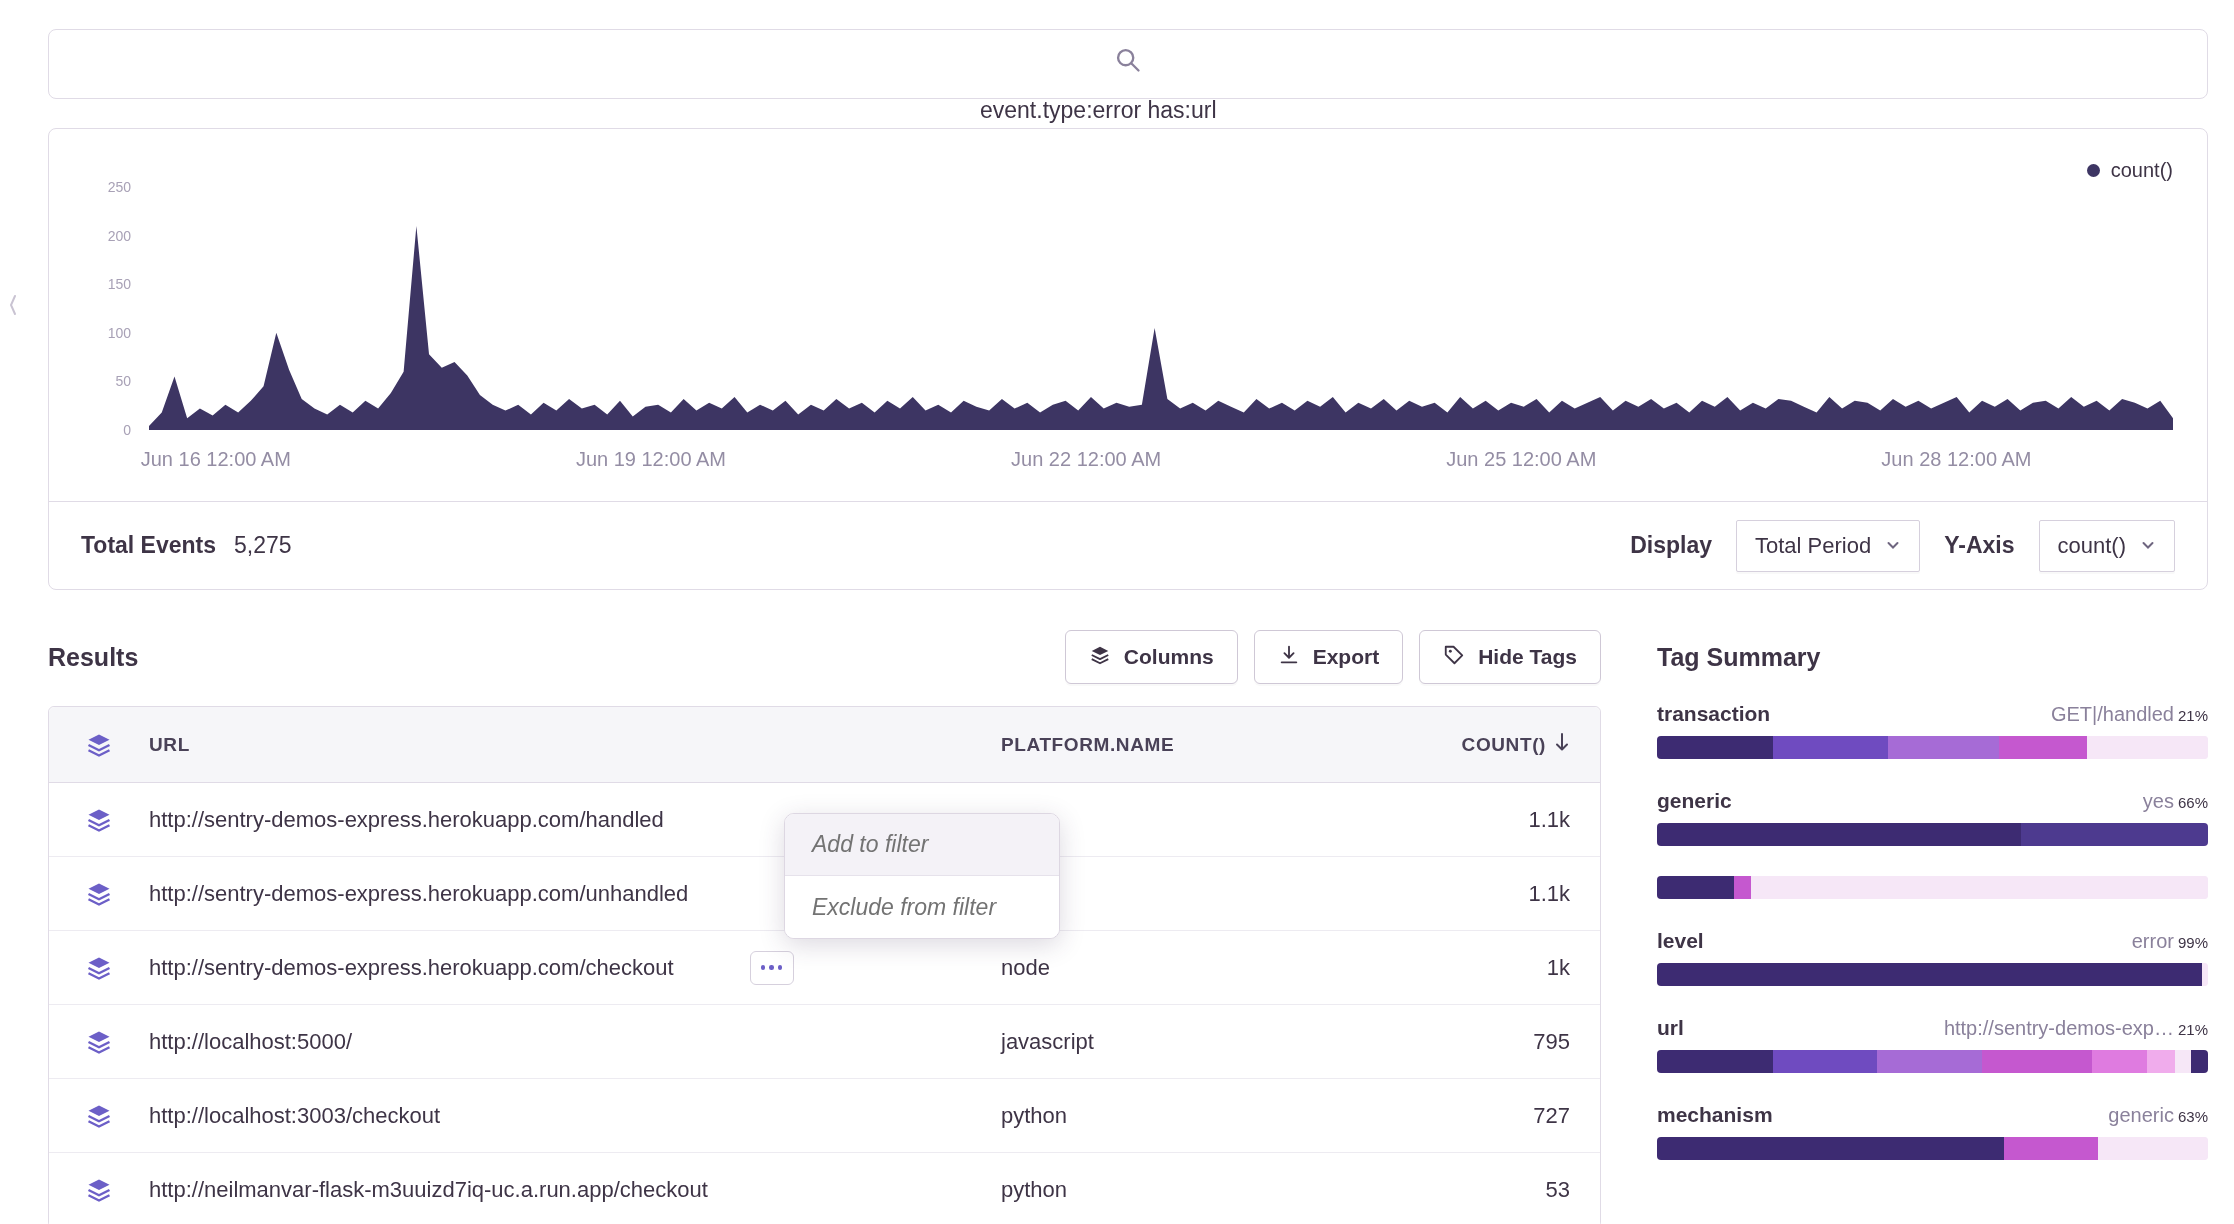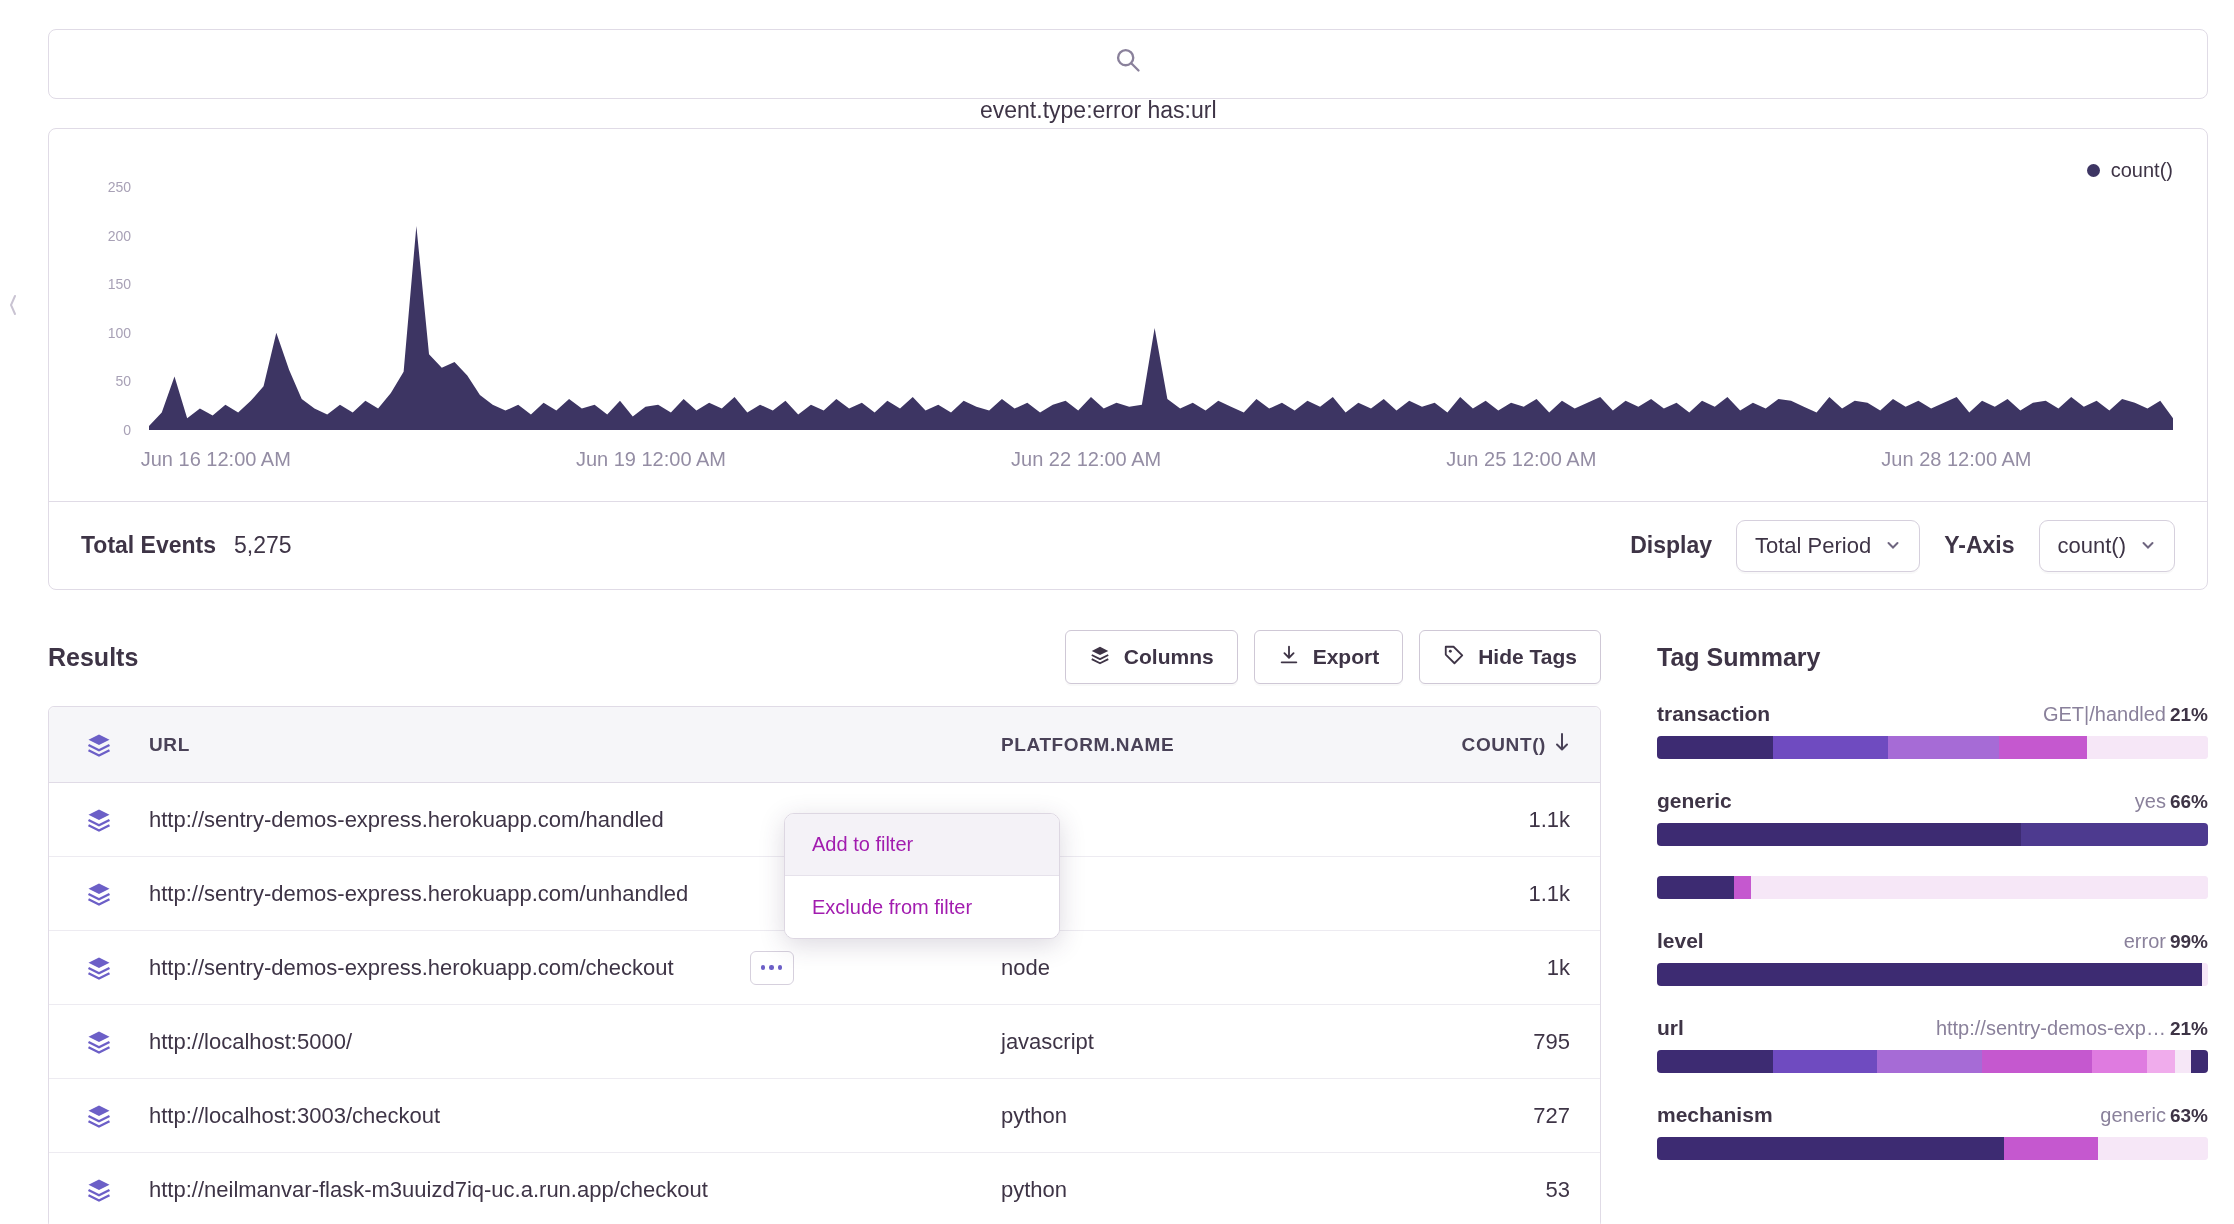--- a/index.html
+++ b/index.html
@@ -66,21 +66,21 @@
     position:absolute; left:0; right:0; bottom:0; height:88px;
     border-top:1.5px solid #E0DBE6;
     display:flex; align-items:center; padding:0 32px;
   }
   .total-label{ font-size:23px; font-weight:bold; }
   .total-value{ font-size:23px; margin-left:18px; }
   .footer-right{ margin-left:auto; display:flex; align-items:center; gap:24px; }
   .ctl-label{ font-size:23px; font-weight:bold; }
   .dropdown{
     display:flex; align-items:center; gap:14px;
-    border:1.5px solid #D6D0DD; border-radius:9px;
+    border:1.5px solid #D6D0DD; border-radius:2px;
     padding:12px 18px; font-size:22px; color:#3E3446; background:#fff;
     cursor:pointer; box-shadow:0 2px 0 rgba(62,52,70,0.03);
   }
 
   
   .content-row{ display:flex; gap:56px; margin-top:40px; }
   .results-col{ width:1553px; flex:none; }
   .tags-col{ flex:1; min-width:0; }
 
   .results-header{ display:flex; align-items:center; margin-bottom:22px; height:54px; }
@@ -125,32 +125,32 @@
   }
   .menu-btn .dot{ width:4.5px; height:4.5px; border-radius:50%; background:#6C5FC7; }
 
   .context-menu{
     position:absolute; left:735px; top:106px; width:276px;
     background:#fff; border:1.5px solid #DDD7E2; border-radius:10px;
     box-shadow:0 6px 26px rgba(60,45,85,0.18); z-index:5; overflow:hidden;
   }
   .menu-item{
     height:62px; display:flex; align-items:center; padding:0 27px;
-    font-size:20px; color:#a21caf; background:#fff; cursor:pointer;
+    font-size:23px; color:#737373; background:#fff; cursor:pointer;font-style:italic;
   }
   .menu-item.active{ background:#F4F2F7; border-bottom:1px solid #E6E2EB; }
 
   
   .tags-title{ font-size:25px; font-weight:bold; height:54px; display:flex; align-items:center; margin-bottom:18px; }
   .tag-block{ margin-bottom:30px; }
   .tag-head{ display:flex; align-items:baseline; margin-bottom:10px; }
   .tag-name{ font-size:21px; font-weight:bold; }
   .tag-right{ margin-left:auto; display:flex; align-items:baseline; gap:4px; min-width:0; }
   .tag-value{ font-size:20px; color:#8A819B; white-space:nowrap; overflow:hidden; text-overflow:ellipsis; max-width:340px; }
-  .tag-pct{ font-size:19px; font-weight:bold; }
+  .tag-pct{ font-size:15px; font-weight:normal; }
   .tag-bar{
     height:23px; border-radius:4px; overflow:hidden; display:flex;
     background:#F6E7F7; cursor:pointer;
   }
   .tag-bar > div{ height:100%; }
 
   .side-handle{ position:absolute; left:6px; top:292px; }
 </style>
 </head>
 <body>

